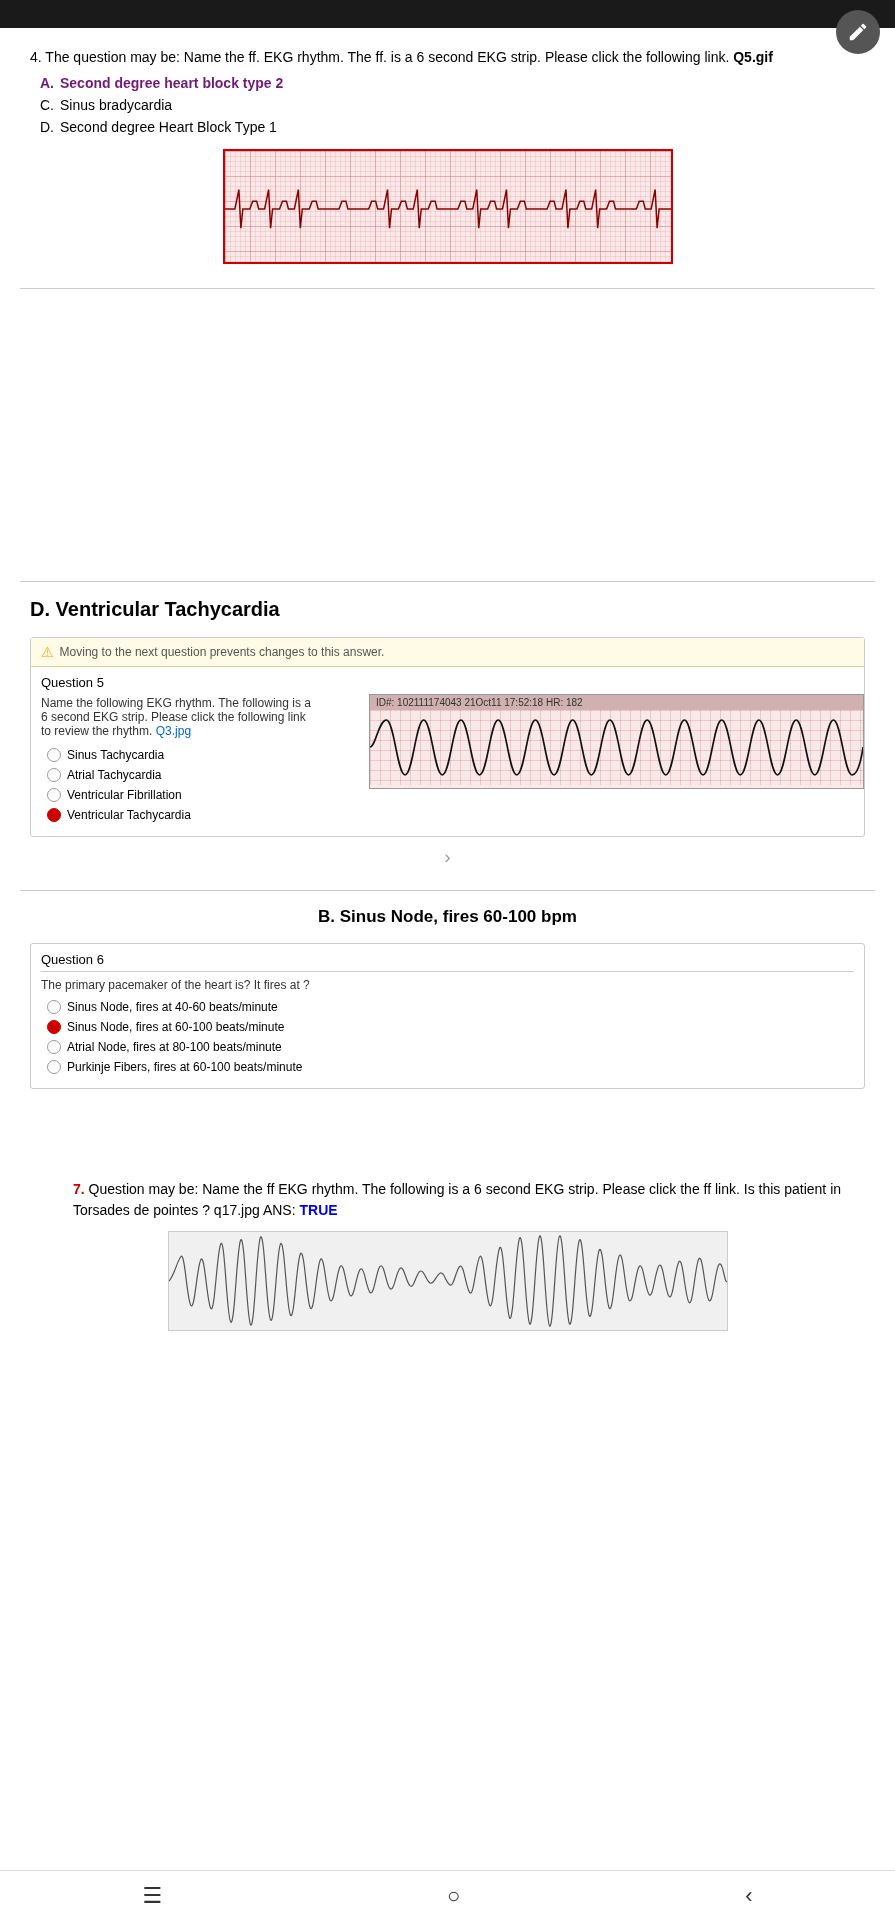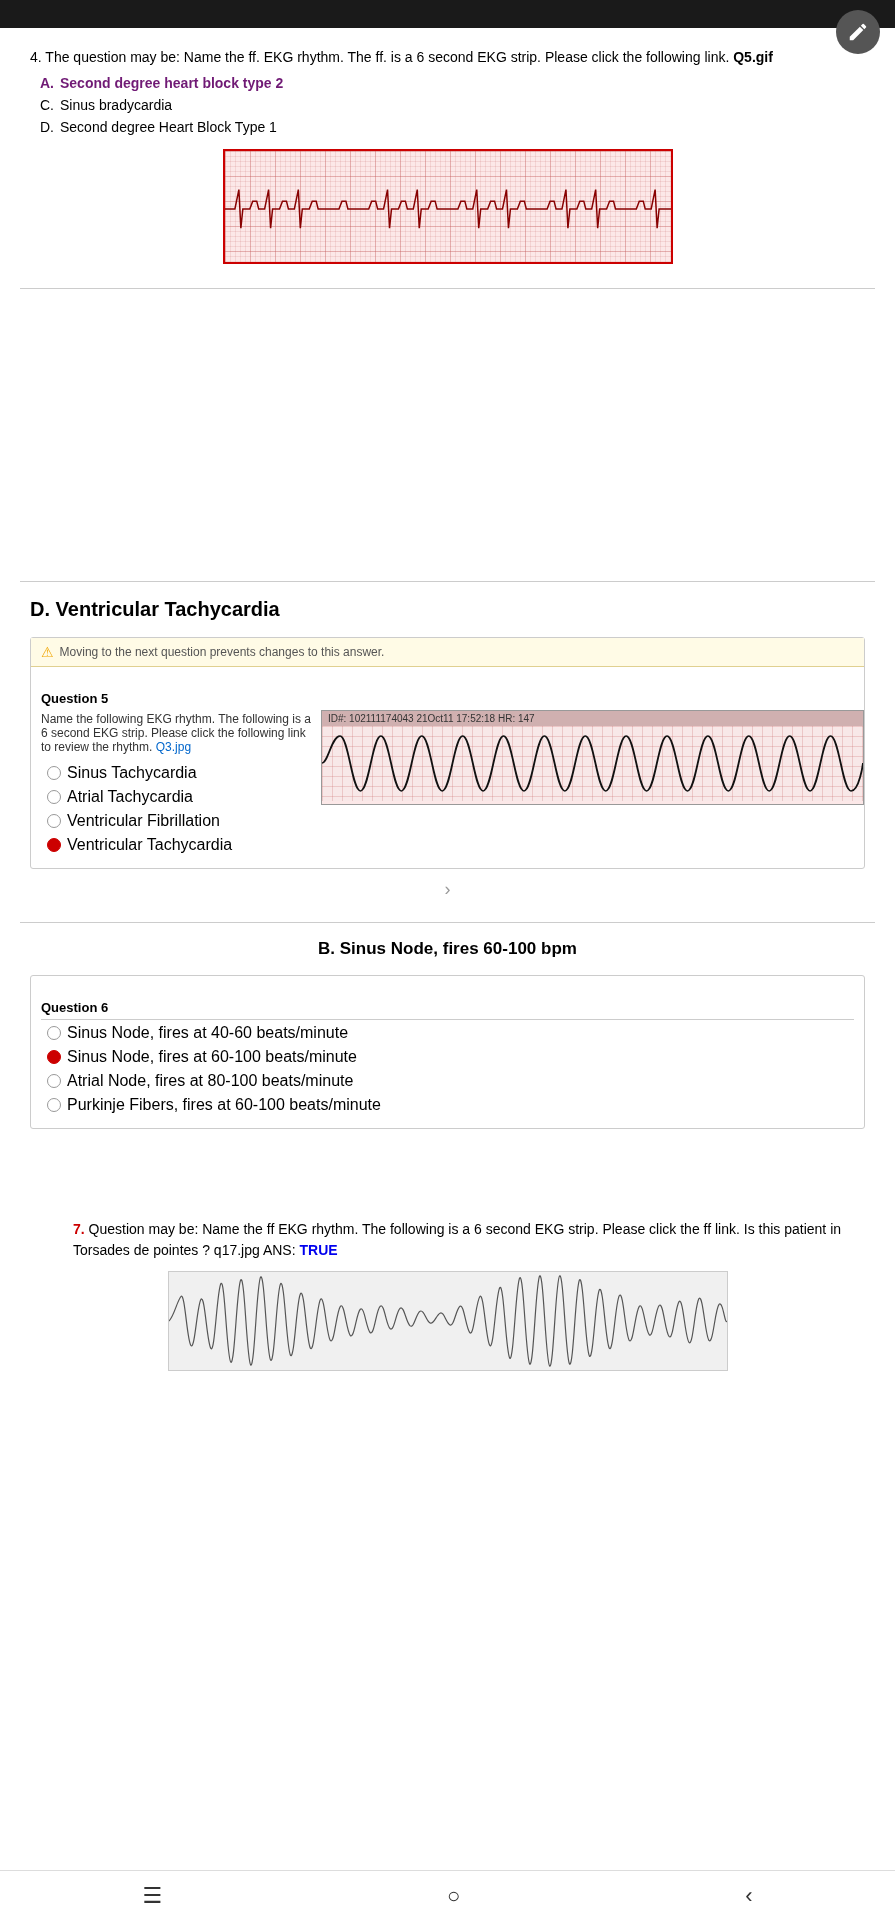--- a/index.html
+++ b/index.html
@@ -124,62 +124,63 @@
       color: #555;
       display: flex;
       align-items: center;
       gap: 6px;
     }
     .warning-icon {
       color: #f0a500;
       font-size: 14px;
     }
     .inner-panel .q-title {
-      font-weight: bold;
-      padding: 24px 10px 4px;
+      font-weight: normal;
+      padding: 8px 10px 4px;
       font-size: 13px;
     }
     .inner-panel .q-body {
       padding: 2px 10px 6px;
       font-size: 12px;
       color: #333;
     }
     .inner-panel .q-body a {
       color: #0066cc;
       text-decoration: none;
     }
     .inner-radio-list {
       list-style: none;
       padding: 4px 16px 8px;
     }
     .inner-radio-list li {
       display: flex;
       align-items: center;
       gap: 6px;
       margin-bottom: 6px;
-      font-size: 16px;
+      font-size: 12px;
     }
     .radio-circle {
       width: 14px;
       height: 14px;
       border-radius: 50%;
       border: 1.5px solid #999;
       display: inline-block;
       flex-shrink: 0;
     }
     .radio-circle.selected {
       background: #cc0000;
       border-color: #cc0000;
     }
 
     
     .q5-content-row {
       display: flex;
       position: relative;
       min-height: 110px;
+      gap: 48px;
     }
     .q5-left {
       flex: 0 0 290px;
     }
     .q5-right {
       flex: 1;
       position: relative;
     }
     .ekg-q5-wrapper {
       border: 1px solid #999;
@@ -356,21 +357,21 @@
               <span>Ventricular Fibrillation</span>
             </li>
             <li>
               <span class="radio-circle selected"></span>
               <span>Ventricular Tachycardia</span>
             </li>
           </ul>
         </div>
         <div class="q5-right">
           <div class="ekg-q5-wrapper">
-            <div style="background:#d0b0b0; padding:2px 6px; font-size:10px; color:#333;">ID#: 102111174043 21Oct11 17:52:18 HR: 147</div>
+            <div style="background:#d0b0b0; padding:2px 6px; font-size:10px; color:#333;">ID#: 102111174043 21Oct11 17:52:18 HR: 182</div>
             <div style="background:#f8e8e8; height:75px; position:relative;">
 
               <div style="position:absolute;top:0;left:0;right:0;bottom:0;
                 background-image: linear-gradient(rgba(200,100,100,0.25) 1px, transparent 1px),
                 linear-gradient(90deg, rgba(200,100,100,0.25) 1px, transparent 1px);
                 background-size: 10px 10px;"></div>
 
               <svg style="position:absolute;top:0;left:0;width:100%;height:100%;" viewBox="0 0 450 75" preserveAspectRatio="none">
                 <path d="M0,37 C5,37 8,10 15,10 C22,10 25,65 32,65 C39,65 42,10 49,10 C56,10 59,65 66,65 C73,65 76,10 83,10 C90,10 93,65 100,65 C107,65 110,10 117,10 C124,10 127,65 134,65 C141,65 144,10 151,10 C158,10 161,65 168,65 C175,65 178,10 185,10 C192,10 195,65 202,65 C209,65 212,10 219,10 C226,10 229,65 236,65 C243,65 246,10 253,10 C260,10 263,65 270,65 C277,65 280,10 287,10 C294,10 297,65 304,65 C311,65 314,10 321,10 C328,10 331,65 338,65 C345,65 348,10 355,10 C362,10 365,65 372,65 C379,65 382,10 389,10 C396,10 399,65 406,65 C413,65 416,10 423,10 C430,10 433,65 440,65 C447,65 450,37 450,37" fill="none" stroke="#111" stroke-width="1.5"></path>
               </svg>
@@ -384,20 +385,21 @@
   </div>
 
   <hr class="section-divider">
 
   <div class="question-6">
     <p class="answer-header">B. Sinus Node, fires 60-100 bpm</p>
 
     <div class="inner-panel">
       <div class="q-title">Question 6</div>
       <hr style="border:none;border-top:1px solid #ccc;margin:0 10px;">
+      <div class="q-body" style="padding:6px 10px 4px;">The primary pacemaker of the heart is? It fires at ?</div>
       <ul class="inner-radio-list">
         <li>
           <span class="radio-circle"></span>
           <span>Sinus Node, fires at 40-60 beats/minute</span>
         </li>
         <li>
           <span class="radio-circle selected"></span>
           <span>Sinus Node, fires at 60-100 beats/minute</span>
         </li>
         <li>

